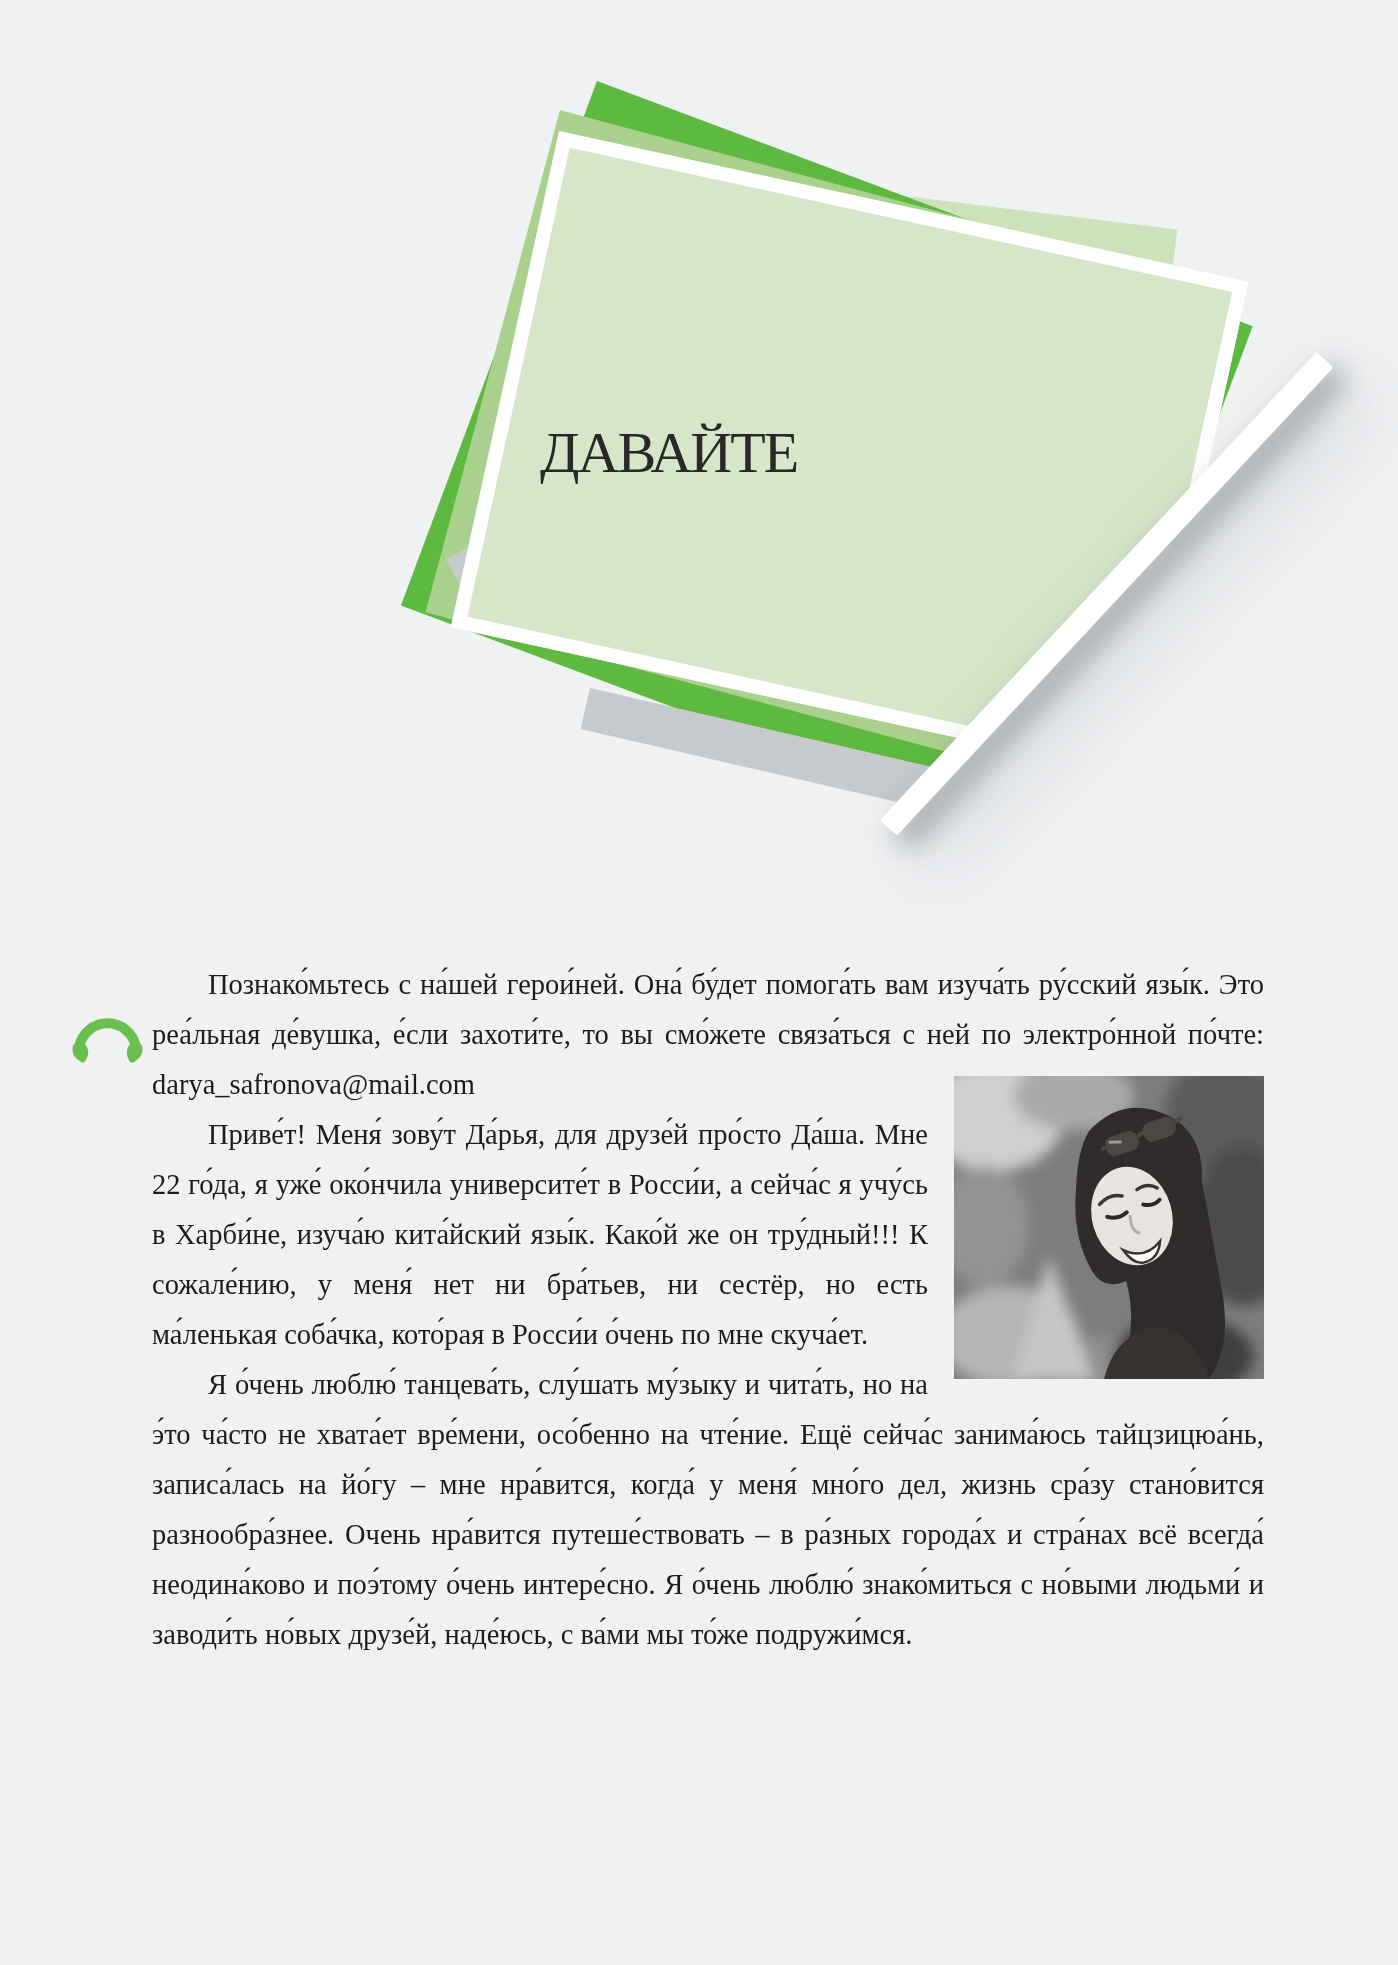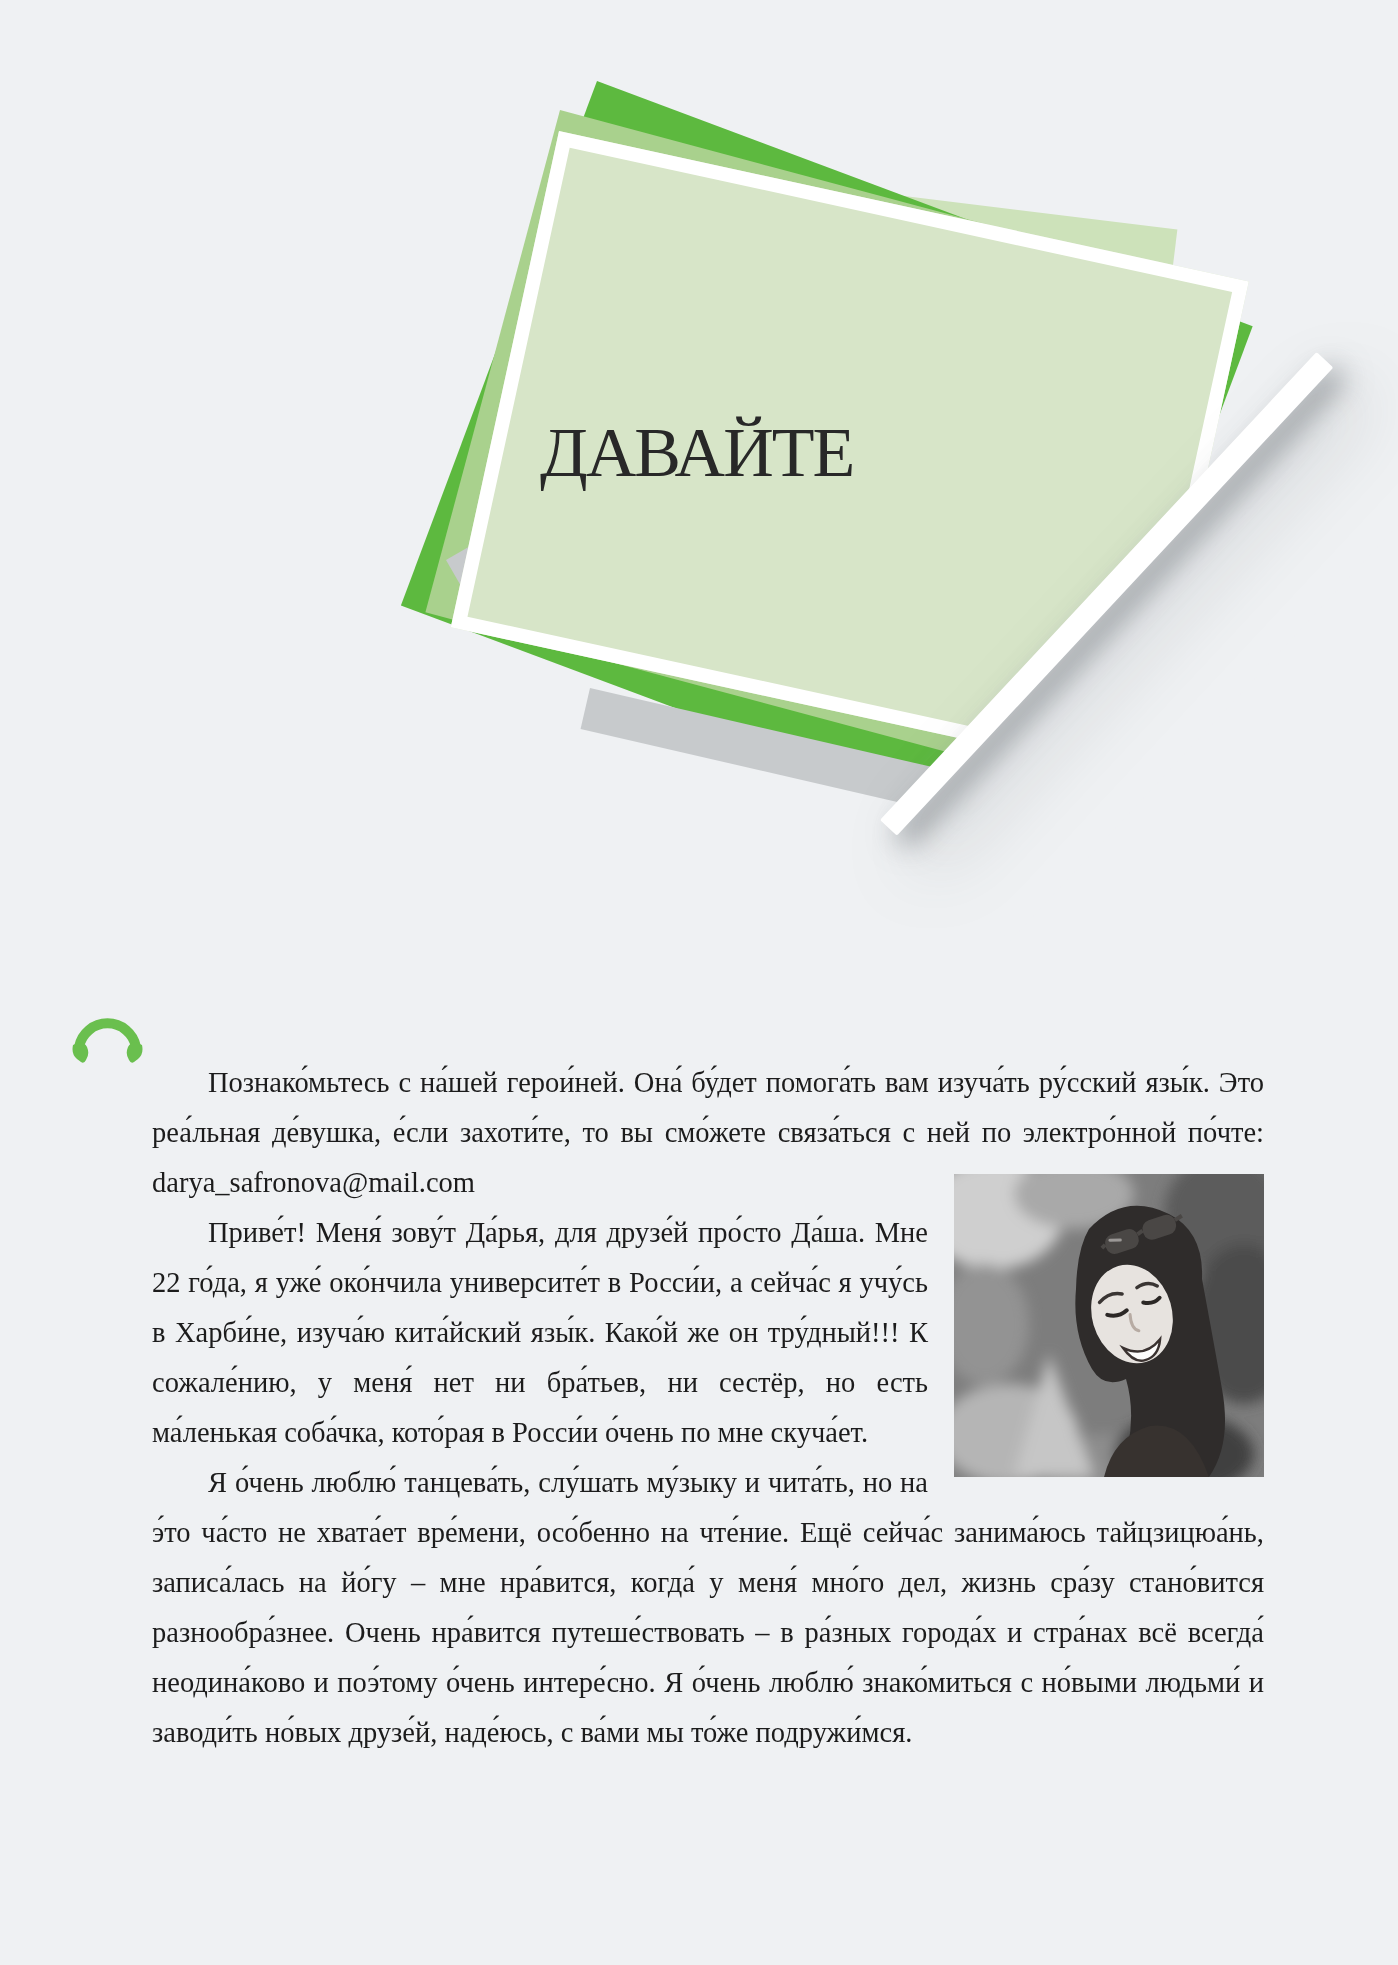--- a/index.html
+++ b/index.html
@@ -24,26 +24,26 @@
   .card-main{left:559px;top:131px;width:706px;height:508px;box-sizing:border-box;
     background:var(--card-fill);border:14px solid var(--card-border);
     transform:rotate(12.3deg);}
   .fold-mask{left:893px;top:832px;width:820px;height:160px;
     background:var(--page-bg);transform:rotate(-47deg);}
   .fold-band{left:880px;top:820px;width:640px;height:23px;
     background:var(--band-white);transform:rotate(-47deg);border-radius:2px;
     box-shadow:0 18px 28px rgba(104,109,114,.62), 0 46px 70px rgba(120,125,130,.38);}
   .page-title{
     position:absolute;left:540px;top:414px;
-    font-size:70px;line-height:77px;letter-spacing:-2px;
+    font-size:58px;line-height:77px;letter-spacing:-2px;
     color:var(--title-color);white-space:nowrap;
   }
   .audio-icon{position:absolute;left:65px;top:1005px;width:85px;height:58px;}
   .text-column{
-    position:absolute;left:152px;top:1058px;width:1112px;
+    position:absolute;left:152px;top:960px;width:1112px;
     font-size:28.5px;line-height:50px;color:var(--text-color);
     text-align:justify;
   }
   .text-column p{margin:0;text-indent:56px;}
   .photo-float{
     float:right;width:310px;height:303px;
     margin:-34px 0 12px 26px;
     shape-outside:margin-box;
   }
   .photo-float svg{display:block;width:310px;height:303px;}

